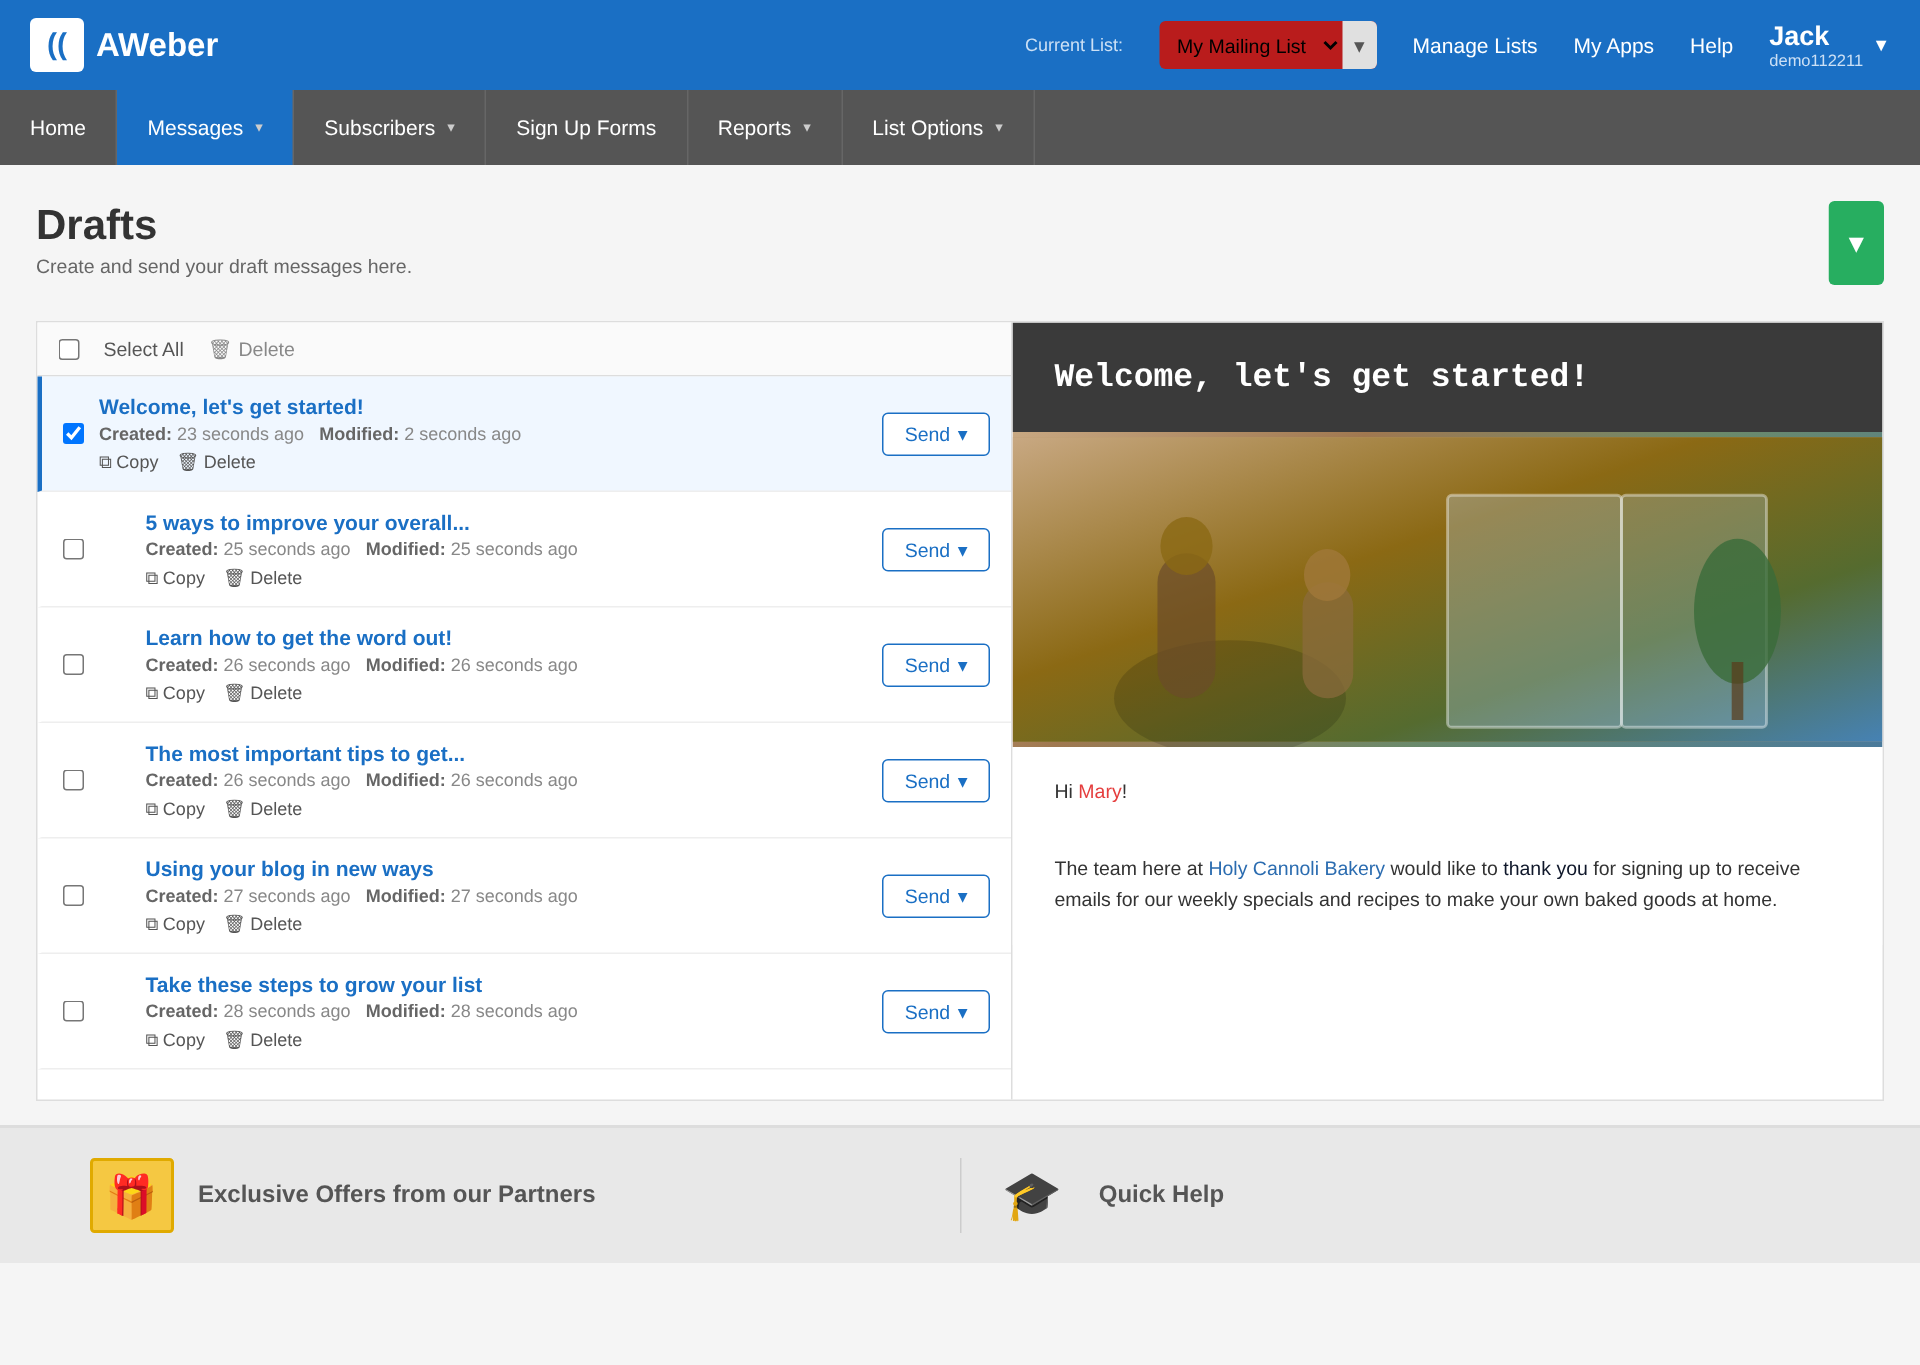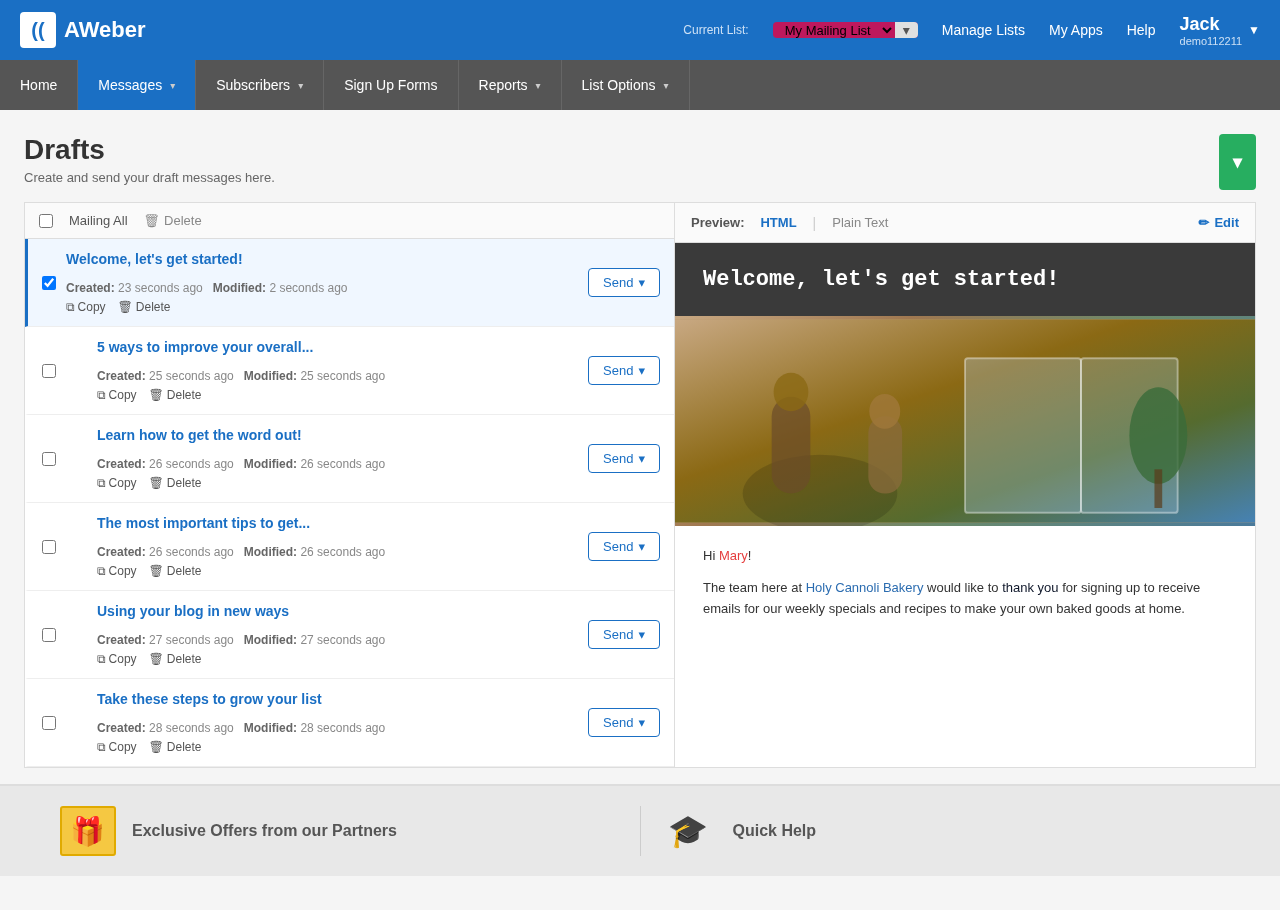--- a/index.html
+++ b/index.html
@@ -43,24 +43,24 @@
       align-items: center;
       gap: 24px;
     }
     .current-list-label {
       color: #cce0f5;
       font-size: 12px;
     }
     .list-selector {
       display: flex;
       align-items: center;
-      background: #be185d;
+      background: #b91c1c;
       border-radius: 4px;
       overflow: hidden;
-      height: 16px;
+      height: 32px;
     }
     .list-selector select {
       border: none;
       padding: 4px 8px;
       font-size: 13px;
       background: transparent;
       outline: none;
       cursor: pointer;
     }
     .list-selector-btn {
@@ -112,21 +112,21 @@
 
     
     .page-content {
       padding: 24px 24px 16px;
       background: #f5f5f5;
     }
     .page-header-row {
       display: flex;
       align-items: flex-start;
       justify-content: space-between;
-      margin-bottom: 12px;
+      margin-bottom: 24px;
     }
     .page-title {
       font-size: 28px;
       font-weight: bold;
       color: #333;
     }
     .page-subtitle {
       font-size: 13px;
       color: #666;
       margin-top: 4px;
@@ -223,21 +223,21 @@
     .row-title {
       color: #1a6fc4;
       font-size: 14px;
       font-weight: 600;
       cursor: pointer;
       text-decoration: none;
     }
     .row-meta {
       font-size: 12px;
       color: #888;
-      margin-top: 14px;
+      margin-top: 3px;
     }
     .row-meta strong { color: #666; }
     .row-actions {
       display: flex;
       gap: 12px;
       margin-top: 5px;
     }
     .row-action-btn {
       display: flex;
       align-items: center;
@@ -352,21 +352,21 @@
       position: relative;
       overflow: hidden;
     }
     .email-body {
       padding: 20px 28px;
       font-size: 13px;
       line-height: 1.6;
       color: #333;
     }
     .email-greeting {
-      margin-bottom: 11px;
+      margin-bottom: 30px;
     }
     .highlight-red { color: #e53e3e; }
     .highlight-blue { color: #2b6cb0; }
     .highlight-orange { color: #0f172a; }
 
     
     .page-footer {
       background: #e8e8e8;
       border-top: 2px solid #ddd;
       padding: 20px 40px;
@@ -479,21 +479,21 @@
       <span class="create-message-chevron">▾</span>
     </button>
   </div>
 
   <div class="main-panel">
 
     <div class="list-panel">
 
       <div class="list-toolbar">
         <input type="checkbox" class="select-all-cb" style="">
-        <label class="select-all-label">Mailing All</label>
+        <label class="select-all-label">Select All</label>
         <button class="delete-toolbar-btn">
           <span class="trash-icon-sm">🗑</span>
           <span>Delete</span>
         </button>
       </div>
 
       <div class="message-row selected-row">
         <input type="checkbox" class="row-cb" checked="" style="">
         <div class="row-content">
           <a href="#" class="row-title">Welcome, let's get started!</a>
@@ -639,30 +639,20 @@
         </div>
         <button class="send-btn">
           <span>Send</span>
           <span>▾</span>
         </button>
       </div>
 
     </div>
 
     <div class="preview-panel">
-      <div class="preview-header">
-        <span class="preview-label">Preview:</span>
-        <button class="preview-tab active">HTML</button>
-        <span class="preview-tab-divider">|</span>
-        <button class="preview-tab">Plain Text</button>
-        <button class="edit-btn">
-          <span class="edit-icon">✏</span>
-          <span>Edit</span>
-        </button>
-      </div>
 
       <div class="preview-content">
         <div class="preview-email">
           <div class="email-header-banner">
             <div class="email-header-title">Welcome, let's get started!</div>
           </div>
           <div class="email-hero-image">
             <svg width="100%" height="100%" viewBox="0 0 600 210" xmlns="http://www.w3.org/2000/svg">
               <rect width="600" height="210" fill="#b8956a"></rect>
               <rect x="0" y="0" width="600" height="210" fill="url(#grad1)"></rect>

